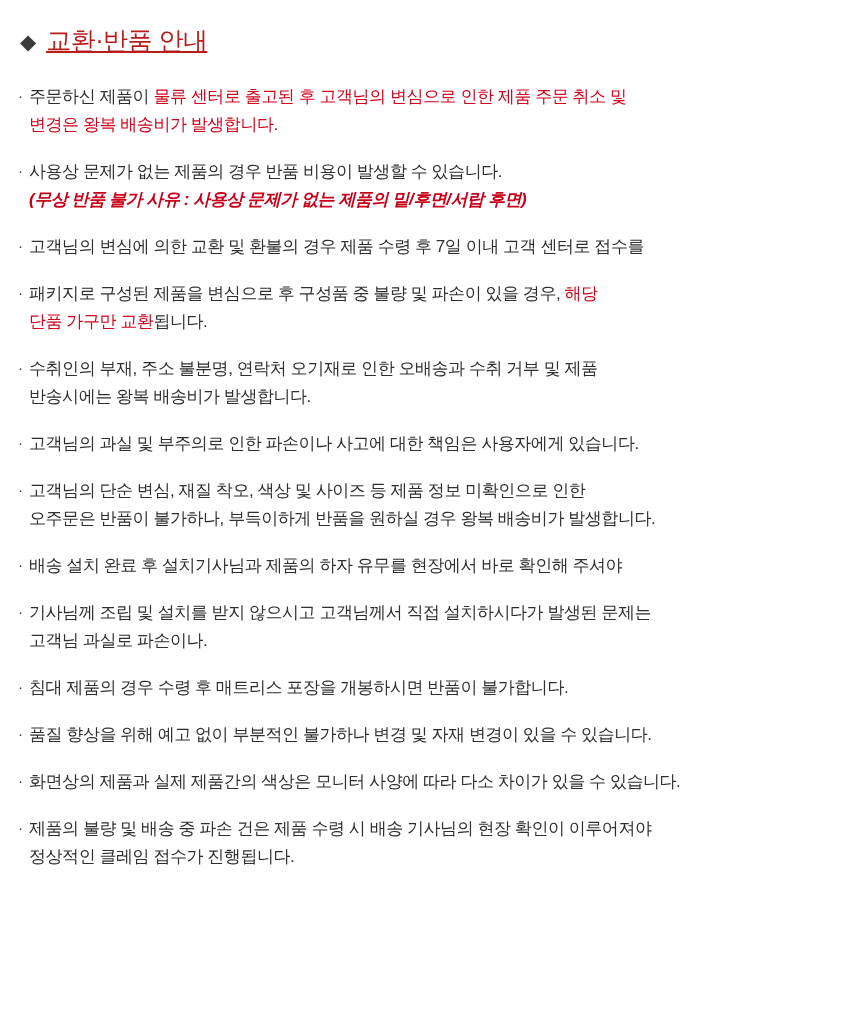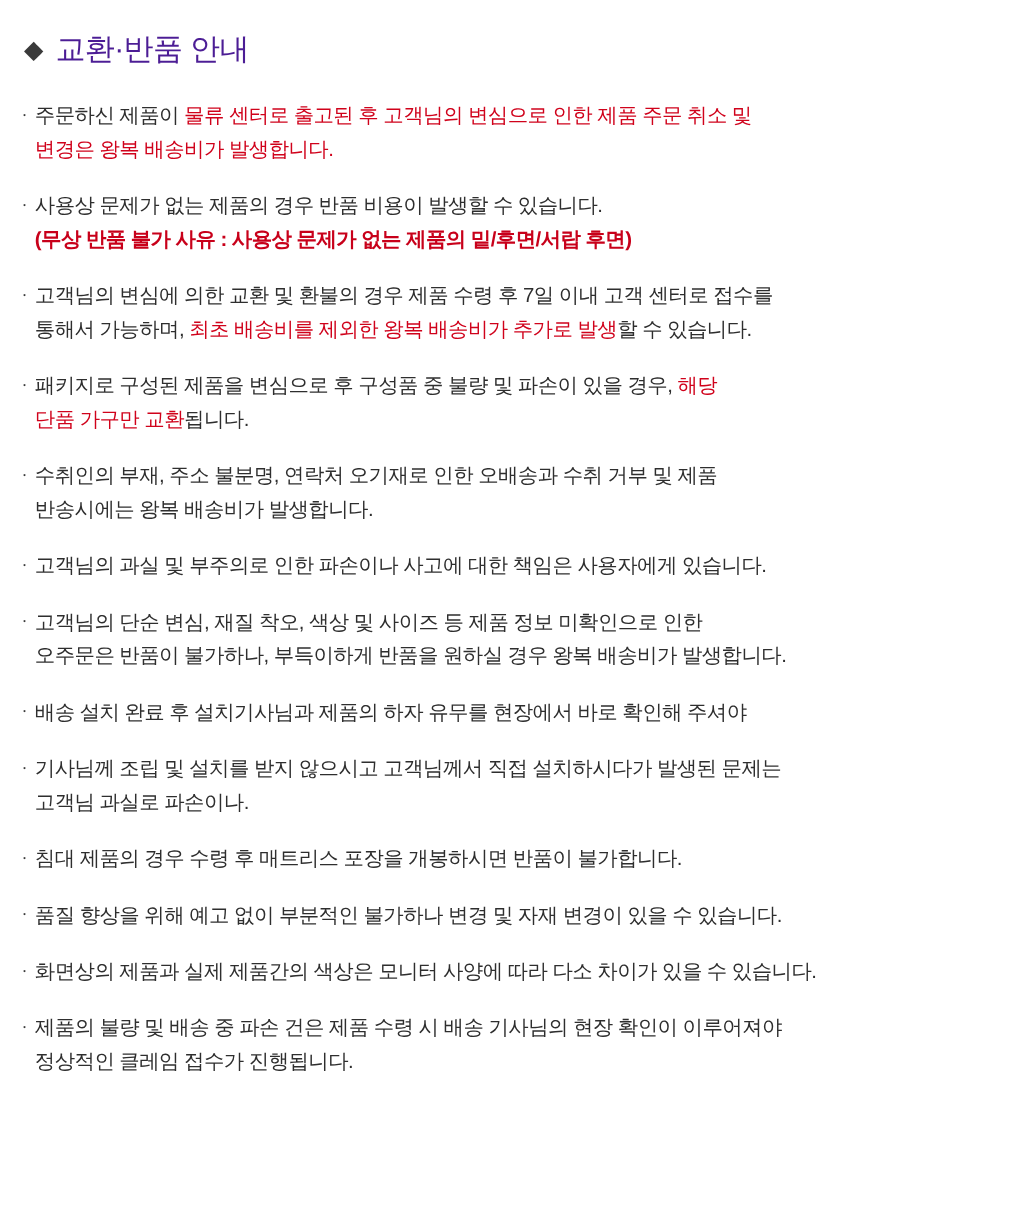--- a/index.html
+++ b/index.html
@@ -31,21 +31,22 @@
   .heading .diamond {
     font-size: 21px;
     line-height: 1;
     color: #3a3a3a;
     transform: translateY(1px);
   }
   .heading .heading-text {
     font-size: 25px;
     font-weight: 400;
     letter-spacing: -0.5px;
-    color: #4c1d95;
+    color: #b91c1c;
+    text-decoration: underline;
   }
   .notice-list {
     display: block;
   }
   .notice-item {
     display: flex;
     align-items: flex-start;
     margin-bottom: 19px;
     padding-left: 4px;
   }
@@ -64,20 +65,21 @@
     letter-spacing: -0.45px;
     color: #2e2e2e;
     word-break: keep-all;
   }
   .notice-item .body .hl {
     color: #d0021b;
   }
   .notice-item .body .hl-strong {
     color: #c8001a;
     font-weight: bold;
+    font-style: italic;
   }
   .notice-item .body .line {
     display: block;
   }
 </style>
 </head>
 <body>
 
 <div class="page">
 
@@ -98,21 +100,20 @@
         <span class="bullet">·</span>
         <div class="body">
           <span class="line"><span>사용상 문제가 없는 제품의 경우 반품 비용이 발생할 수 있습니다.</span></span>
           <span class="line"><span class="hl-strong">(무상 반품 불가 사유 : 사용상 문제가 없는 제품의 밑/후면/서랍 후면)</span></span>
         </div>
       </div>
       <div class="notice-item">
         <span class="bullet">·</span>
         <div class="body">
           <span class="line"><span>고객님의 변심에 의한 교환 및 환불의 경우 제품 수령 후 7일 이내 고객 센터로 접수를</span></span>
-          <span class="line"><span>통해서 가능하며, </span><span class="hl">최초 배송비를 제외한 왕복 배송비가 추가로 발생</span><span>할 수 있습니다.</span></span>
         </div>
       </div>
       <div class="notice-item">
         <span class="bullet">·</span>
         <div class="body">
           <span class="line"><span>패키지로 구성된 제품을 변심으로 후 구성품 중 불량 및 파손이 있을 경우, </span><span class="hl">해당</span></span>
           <span class="line"><span class="hl">단품 가구만 교환</span><span>됩니다.</span></span>
         </div>
       </div>
       <div class="notice-item">

